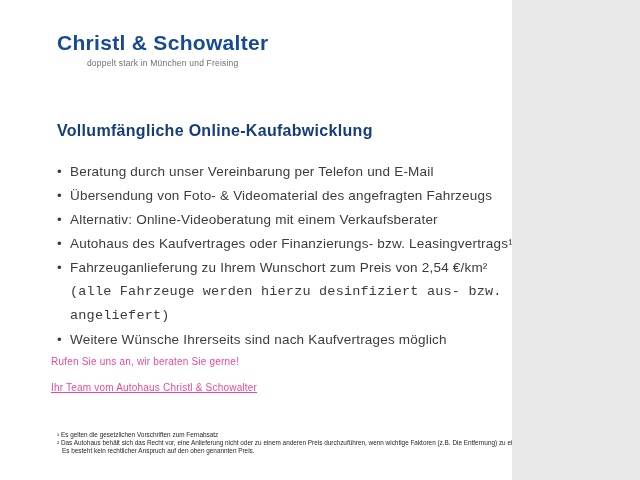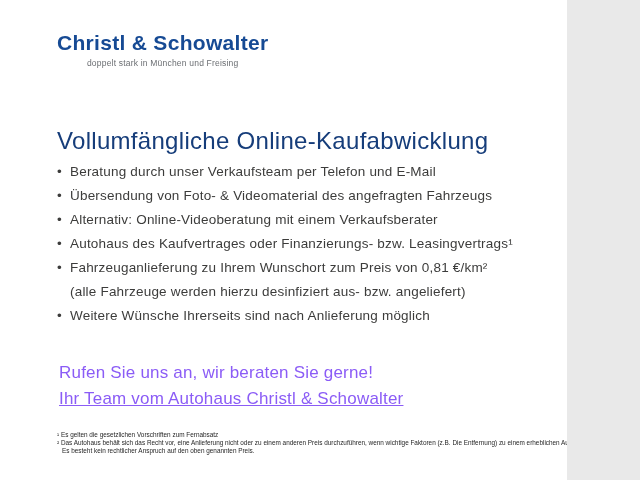--- a/index.html
+++ b/index.html
@@ -1,18 +1,18 @@
 <!DOCTYPE html>
 <html><head>
 <meta charset="utf-8">
 <style>
   html, body { margin: 0; padding: 0; background: #e9e9e9; }
   .page {
     position: relative;
-    width: 567px;
+    width: 512px;
     height: 480px;
     background: #ffffff;
     overflow: hidden;
     font-family: "Liberation Sans", sans-serif;
   }
   .brand { position: absolute; left: 57px; top: 31px; }
   .brand-name {
     font-size: 21px;
     font-weight: bold;
     color: #164a94;
@@ -23,45 +23,45 @@
     font-size: 8.5px;
     color: #6b6e72;
     margin-top: 3px;
     letter-spacing: 0.2px;
     white-space: nowrap;
     text-align: center;
   }
   .page-title {
     position: absolute;
     left: 57px; top: 111px;
-    font-size: 24px;
-    font-weight: normal;
+    font-size: 16px;
+    font-weight: bold;
     color: #163d7a;
     letter-spacing: 0.3px;
     white-space: nowrap;
   }
   .bullet-list {
     position: absolute;
     left: 57px; top: 160px;
     width: 540px;
     list-style: none;
     margin: 0; padding: 0;
     font-size: 13.5px;
     color: #3c3c3b;
     letter-spacing: 0.2px;
   }
   .bullet-list li { display: flex; line-height: 24px; }
   .bullet-marker { width: 13px; flex: 0 0 13px; }
   .bullet-body { flex: 1; }
-  .bullet-cont { display: block; }
+  .bullet-cont { display: block; font-family: Liberation Mono, monospace; }
   .closing-line {
     position: absolute;
-    left: 59px;
-    font-size: 17px;
-    color: #8b5cf6;
+    left: 51px;
+    font-size: 10px;
+    color: #ec4899;
     letter-spacing: 0.2px;
     white-space: nowrap;
   }
   .closing-1 { top: 346px; }
   .closing-2 { top: 372px; text-decoration: underline; }
   .footnotes {
     position: absolute;
     left: 57px; top: 431px;
     width: 565px;
     font-size: 6.4px;
@@ -78,44 +78,44 @@
   <header class="brand">
     <div class="brand-name">Christl &amp; Schowalter</div>
     <div class="brand-tagline">doppelt stark in München und Freising</div>
   </header>
 
   <h1 class="page-title">Vollumfängliche Online-Kaufabwicklung</h1>
 
   <ul class="bullet-list">
     <li>
       <span class="bullet-marker">•</span>
-      <span class="bullet-body">Beratung durch unser Verkaufsteam per Telefon und E-Mail</span>
+      <span class="bullet-body">Beratung durch unser Vereinbarung per Telefon und E-Mail</span>
     </li>
     <li>
       <span class="bullet-marker">•</span>
       <span class="bullet-body">Übersendung von Foto- &amp; Videomaterial des angefragten Fahrzeugs</span>
     </li>
     <li>
       <span class="bullet-marker">•</span>
       <span class="bullet-body">Alternativ: Online-Videoberatung mit einem Verkaufsberater</span>
     </li>
     <li>
       <span class="bullet-marker">•</span>
       <span class="bullet-body">Autohaus des Kaufvertrages oder Finanzierungs- bzw. Leasingvertrags¹</span>
     </li>
     <li>
       <span class="bullet-marker">•</span>
       <span class="bullet-body">
-        <span>Fahrzeuganlieferung zu Ihrem Wunschort zum Preis von 0,81 €/km²</span>
+        <span>Fahrzeuganlieferung zu Ihrem Wunschort zum Preis von 2,54 €/km²</span>
         <span class="bullet-cont">(alle Fahrzeuge werden hierzu desinfiziert aus- bzw. angeliefert)</span>
       </span>
     </li>
     <li>
       <span class="bullet-marker">•</span>
-      <span class="bullet-body">Weitere Wünsche Ihrerseits sind nach Anlieferung möglich</span>
+      <span class="bullet-body">Weitere Wünsche Ihrerseits sind nach Kaufvertrages möglich</span>
     </li>
   </ul>
 
   <p class="closing-line closing-1">Rufen Sie uns an, wir beraten Sie gerne!</p>
   <p class="closing-line closing-2">Ihr Team vom Autohaus Christl &amp; Schowalter</p>
 
   <div class="footnotes">
     <div>¹ Es gelten die gesetzlichen Vorschriften zum Fernabsatz</div>
     <div>² Das Autohaus behält sich das Recht vor, eine Anlieferung nicht oder zu einem anderen Preis durchzuführen, wenn wichtige Faktoren (z.B. Die Entfernung) zu einem erheblichen Aufwand führen.</div>
     <div class="footnote-cont">Es besteht kein rechtlicher Anspruch auf den oben genannten Preis.</div>

